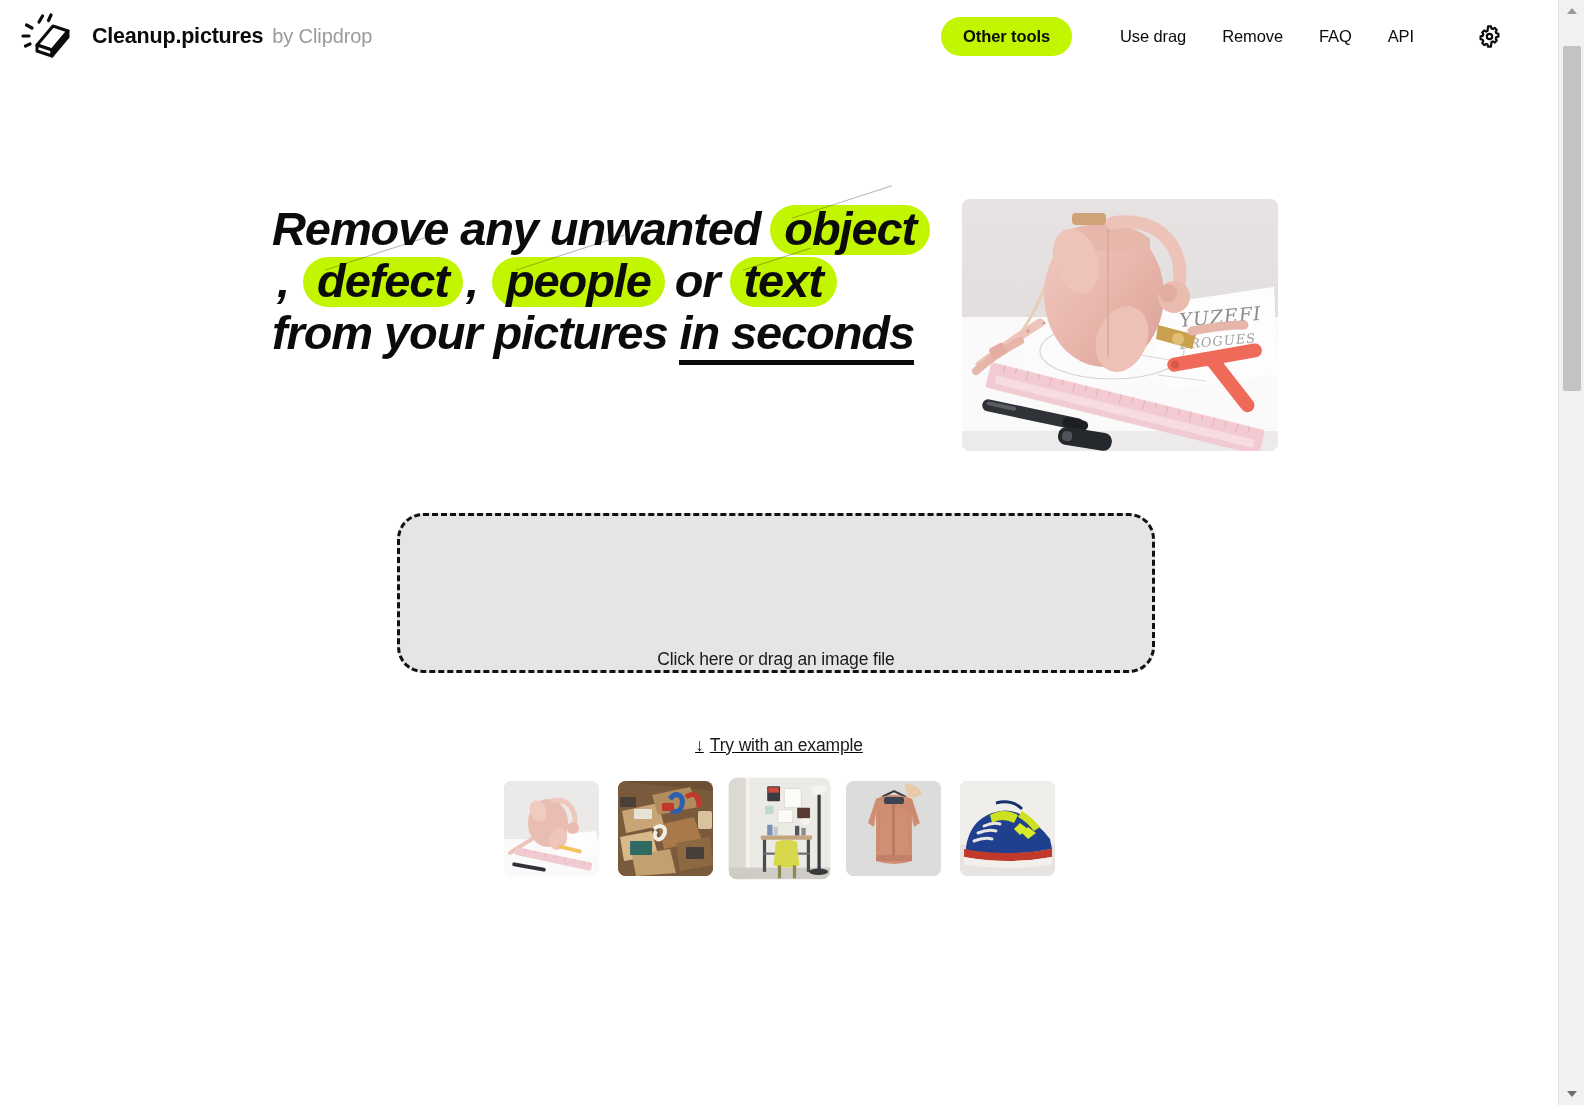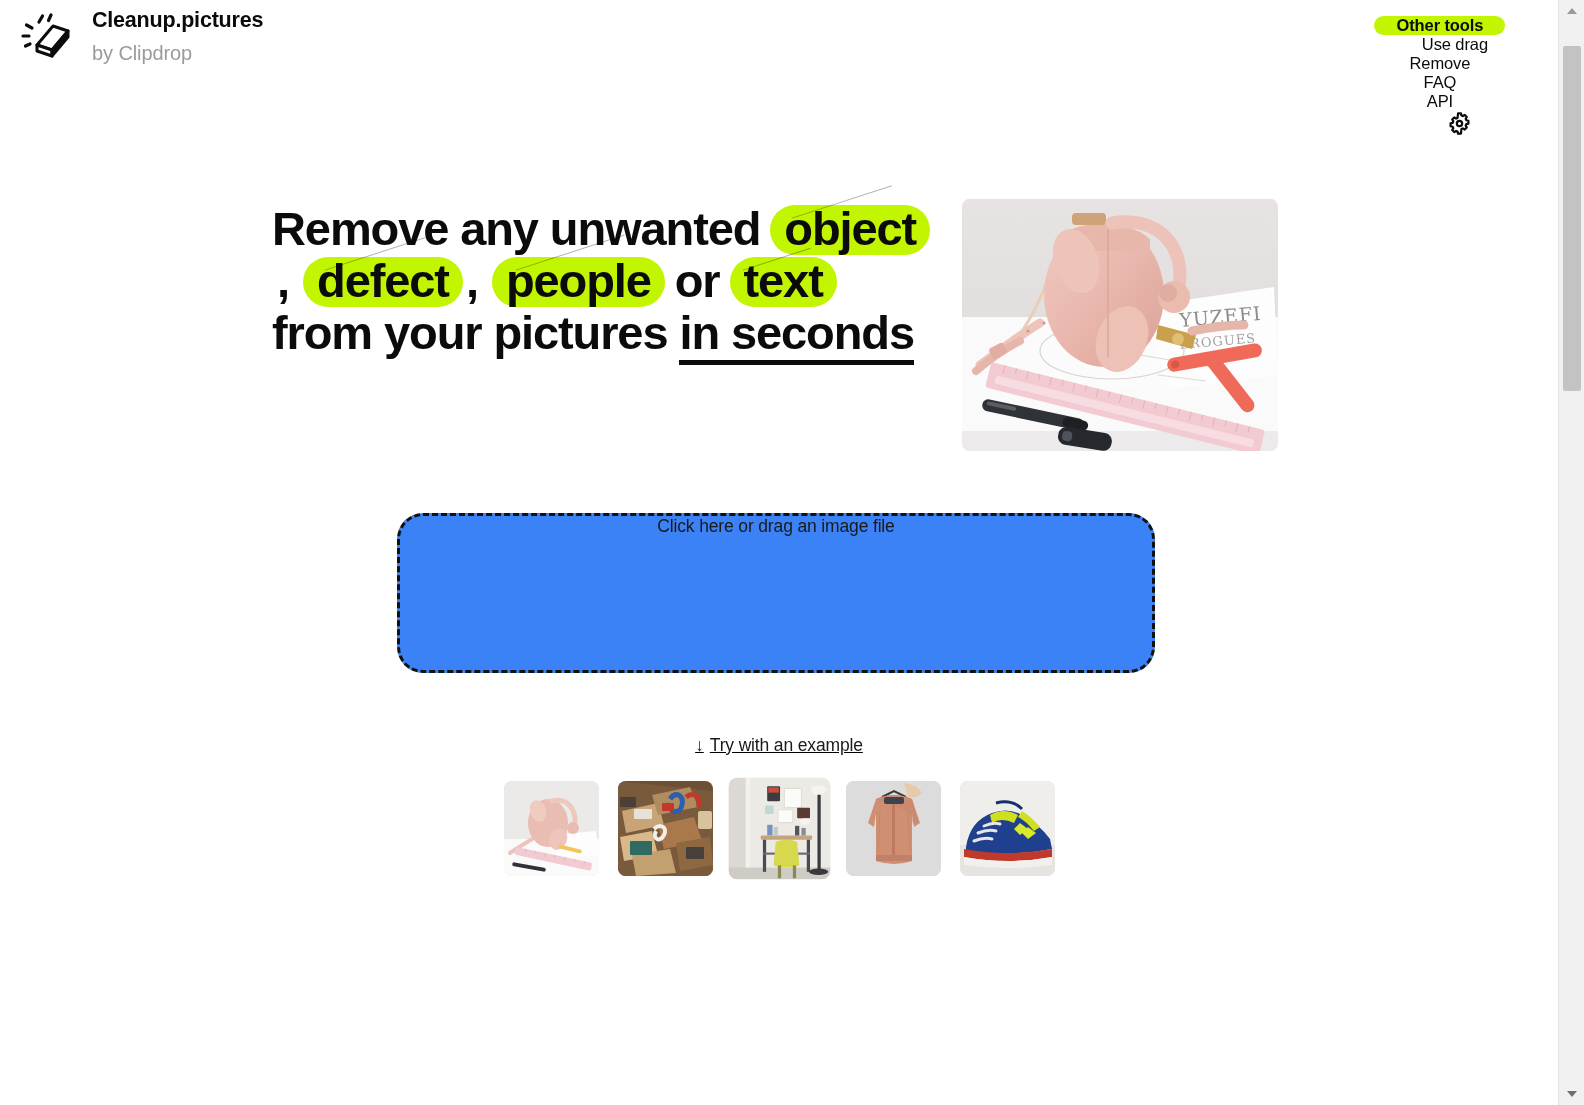--- a/index.html
+++ b/index.html
@@ -42,42 +42,41 @@
 
   .brand {
     position: absolute;
     left: 18px; top: 12px;
     display: flex;
     align-items: center;
     gap: 18px;
     height: 48px;
   }
   .logo-mark { width: 56px; height: 48px; display: block; }
-  .brand-text { display: flex; align-items: baseline; gap: 9px; flex-direction: column; }
+  .brand-text { display: flex; align-items: baseline; gap: 9px; }
   .brand-name {
     font-size: 21.5px;
     font-weight: 700;
     color: #0b0b0b;
     letter-spacing: -0.2px;
   }
   .brand-by {
     font-size: 20px;
     font-weight: 400;
     color: #9b9b9b;
     letter-spacing: -0.1px;
   }
 
   nav.main-nav {
     position: absolute;
     right: 52px; top: 16px;
     display: flex;
     align-items: center;
     gap: 0;
     height: 40px;
-    flex-direction: column;
   }
   .nav-pill {
     display: inline-flex;
     align-items: center;
     justify-content: center;
     height: 39px;
     padding: 0 22px;
     border-radius: 999px;
     background: #c2f500;
     color: #0b0b0b;
@@ -110,20 +109,21 @@
     margin-left: 40px;
     cursor: pointer;
   }
 
   
   .hero {
     position: absolute;
     left: 0; top: 72px;
     width: 1288px;
     height: 420px;
+    font-style: italic;
   }
 
   .hero-heading {
     position: absolute;
     left: 272px; top: 131px;
     width: 660px;
     font-size: 47px;
     line-height: 51px;
     font-weight: 700;
     color: #0b0b0b;
@@ -166,23 +166,23 @@
   .hero-image svg { display: block; width: 100%; height: 100%; }
 
   
   .dropzone {
     position: absolute;
     left: 397px; top: 513px;
     width: 758px;
     height: 160px;
     border: 3px dashed #111111;
     border-radius: 26px;
-    background: #3b82f6;
+    background: #e5e5e5;
     display: flex;
-    align-items: flex-start;
+    align-items: flex-end;
     justify-content: center;
     cursor: pointer;
   }
   .dropzone-label {
     font-size: 17.5px;
     font-weight: 500;
     color: #1a1a1a;
     letter-spacing: -0.15px;
   }
 

